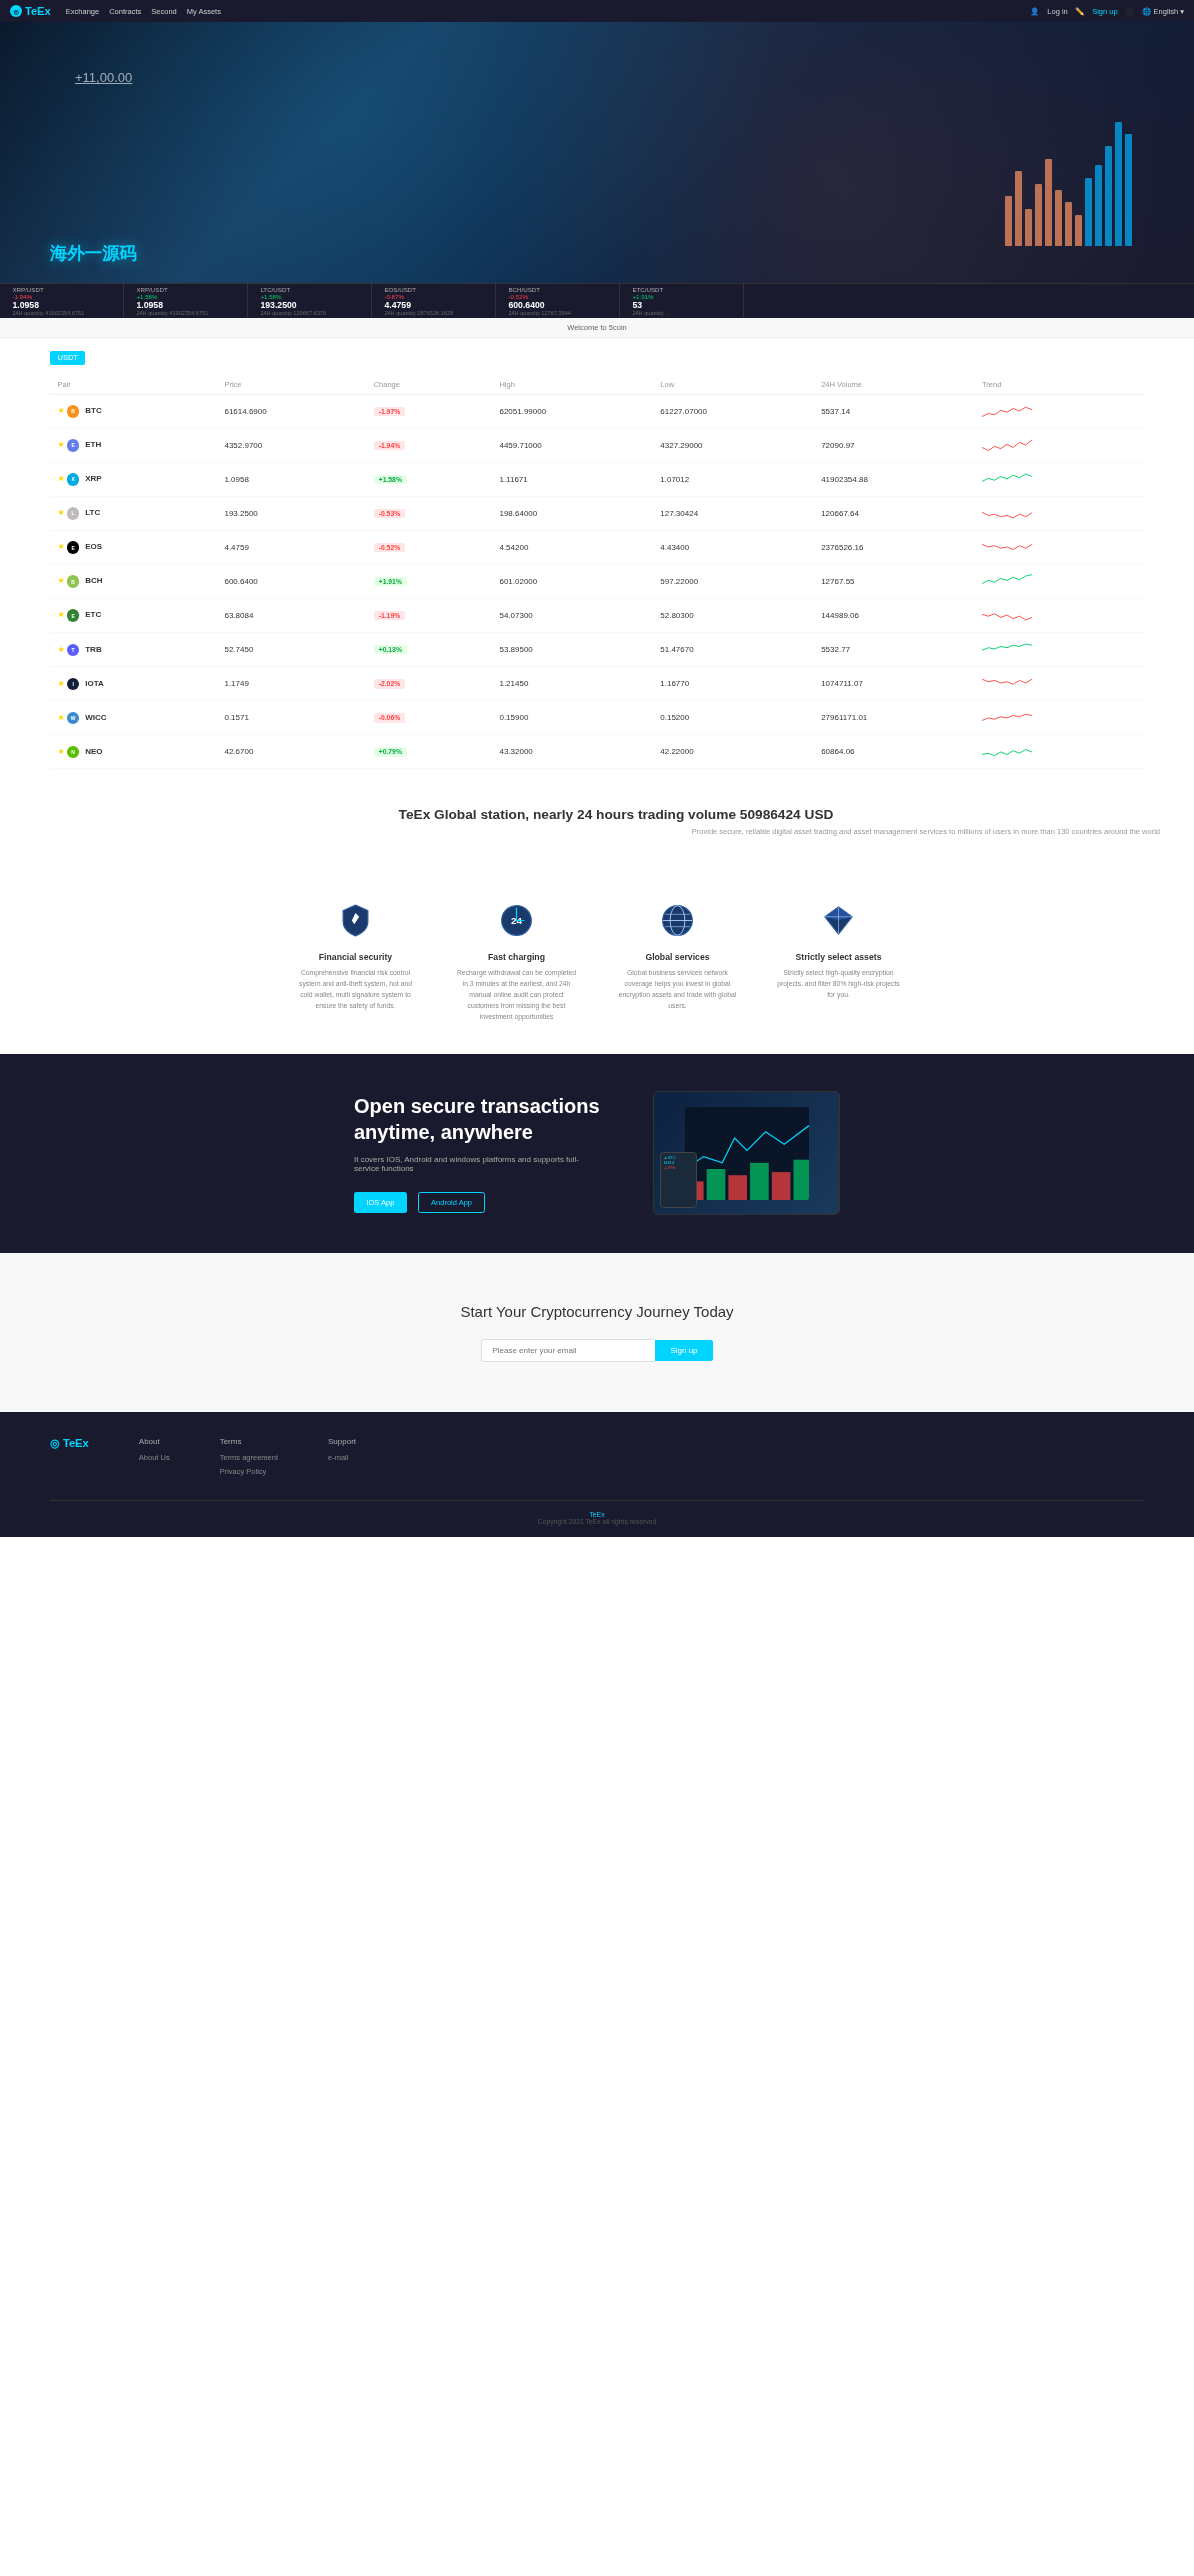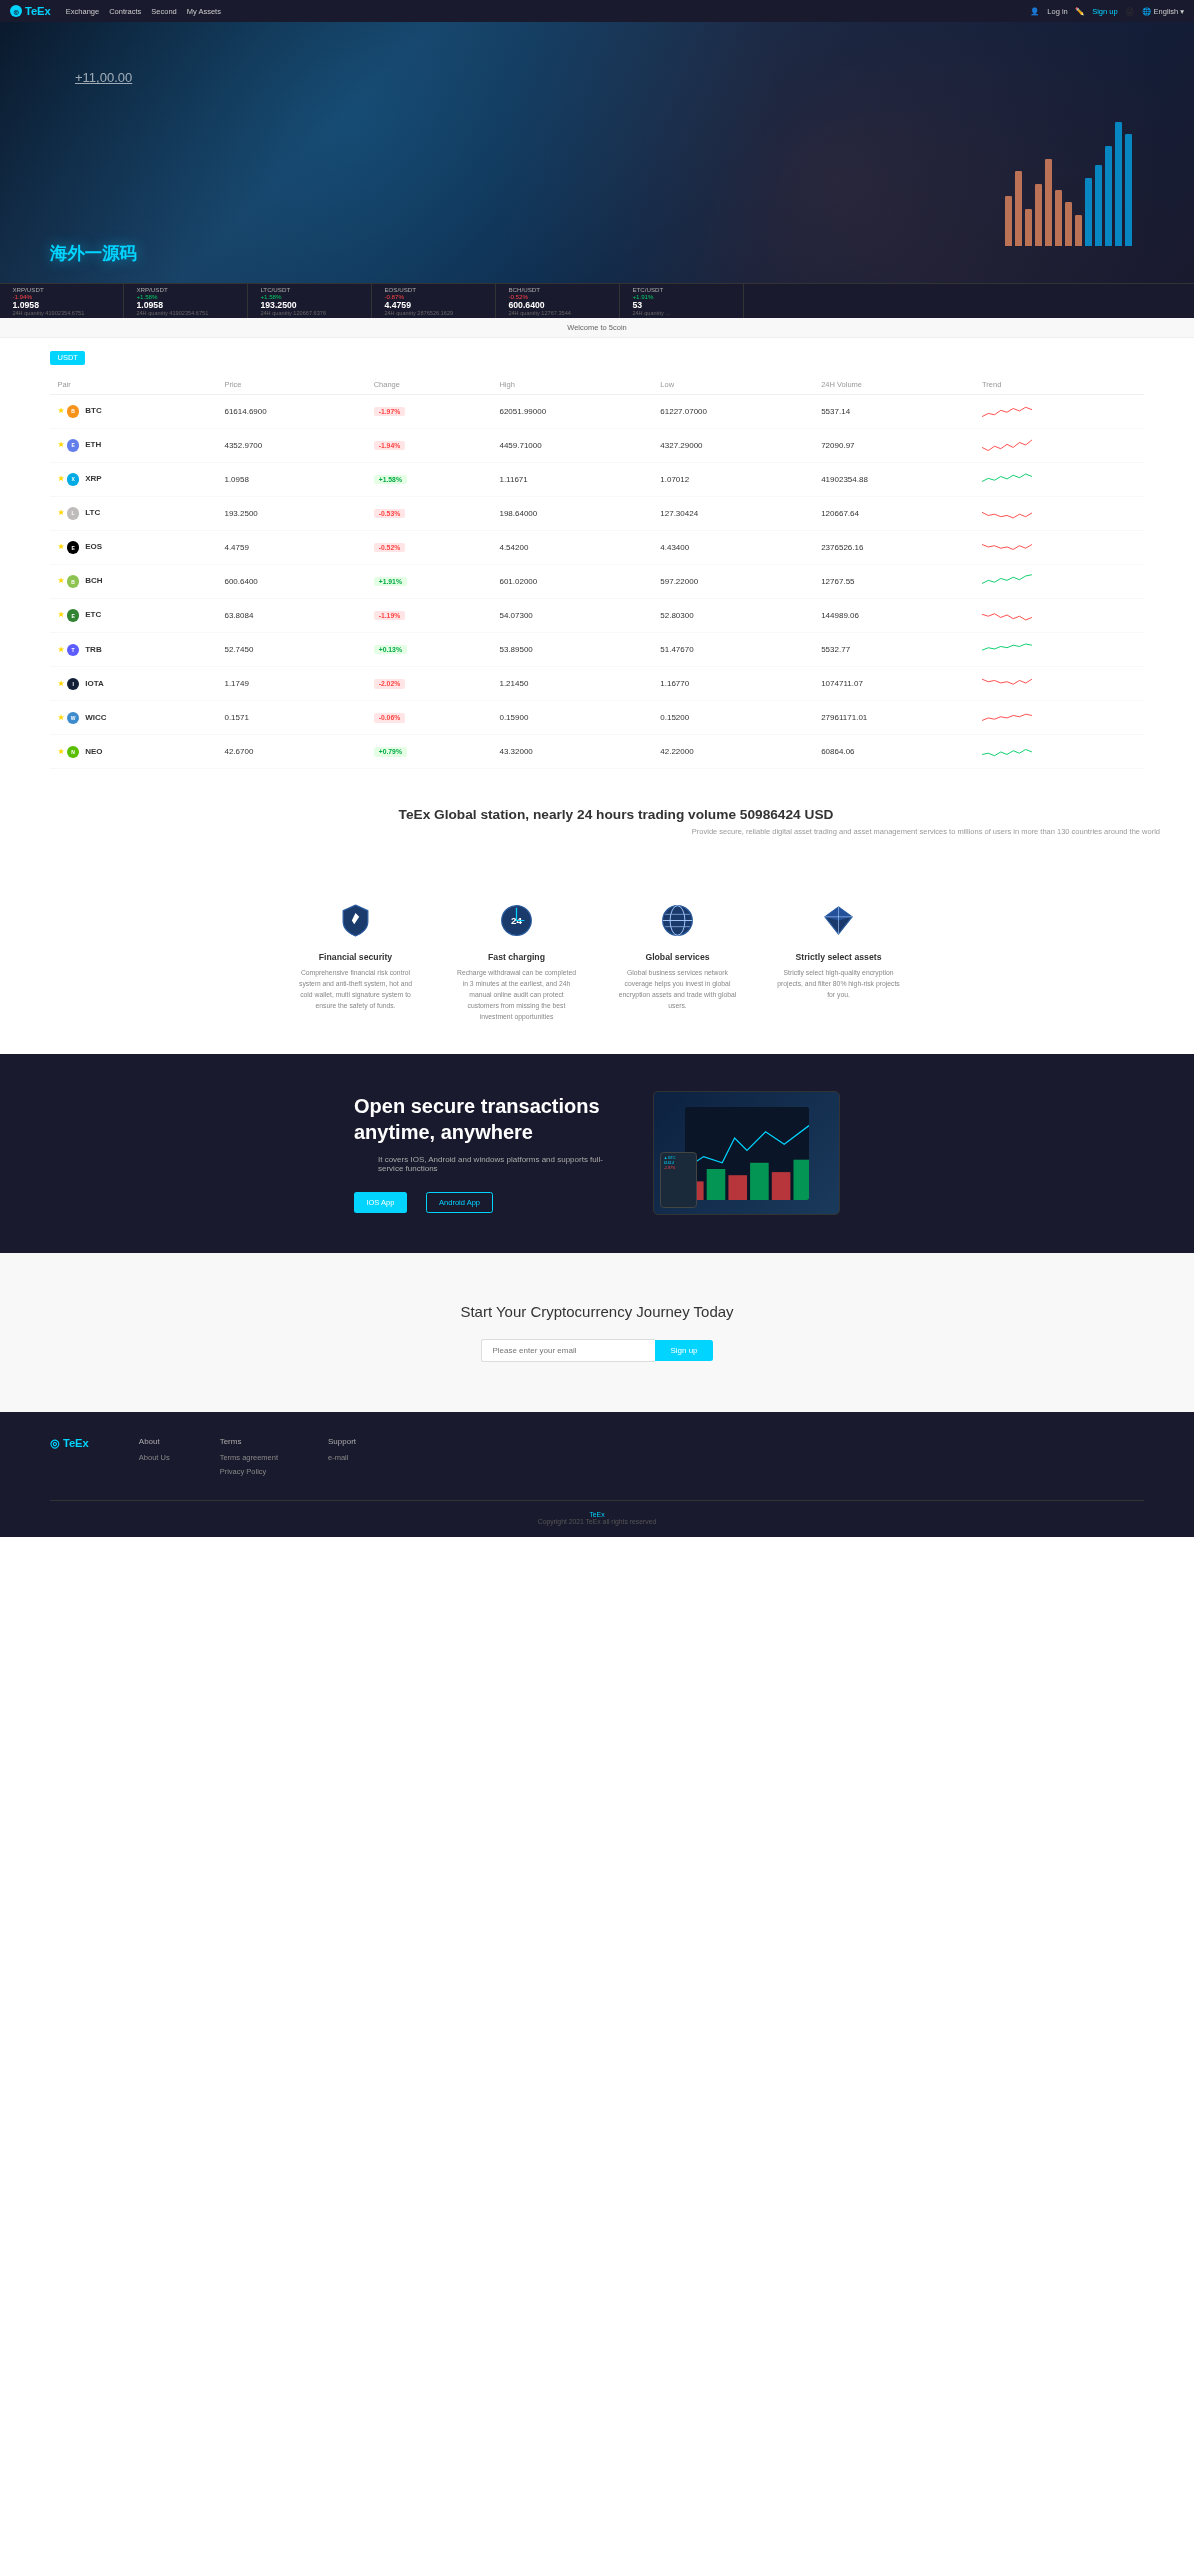--- a/index.html
+++ b/index.html
@@ -301,25 +301,24 @@
       font-size: 20px;
       color: #fff;
       font-weight: bold;
       line-height: 1.3;
       margin-bottom: 10px;
     }
     .app-desc {
       color: #aaa;
       font-size: 8px;
       margin-bottom: 18.7px;
-      margin-left: 24px;
     }
     .app-buttons {
       display: flex;
-      gap: 19px;
+      gap: 11px;
     }
     .app-btn {
       padding: 5px 12.4px;
       border-radius: 2.5px;
       font-size: 7.5px;
       cursor: pointer;
       border: none;
     }
     .app-btn-ios {
       background: #00d4ff;

